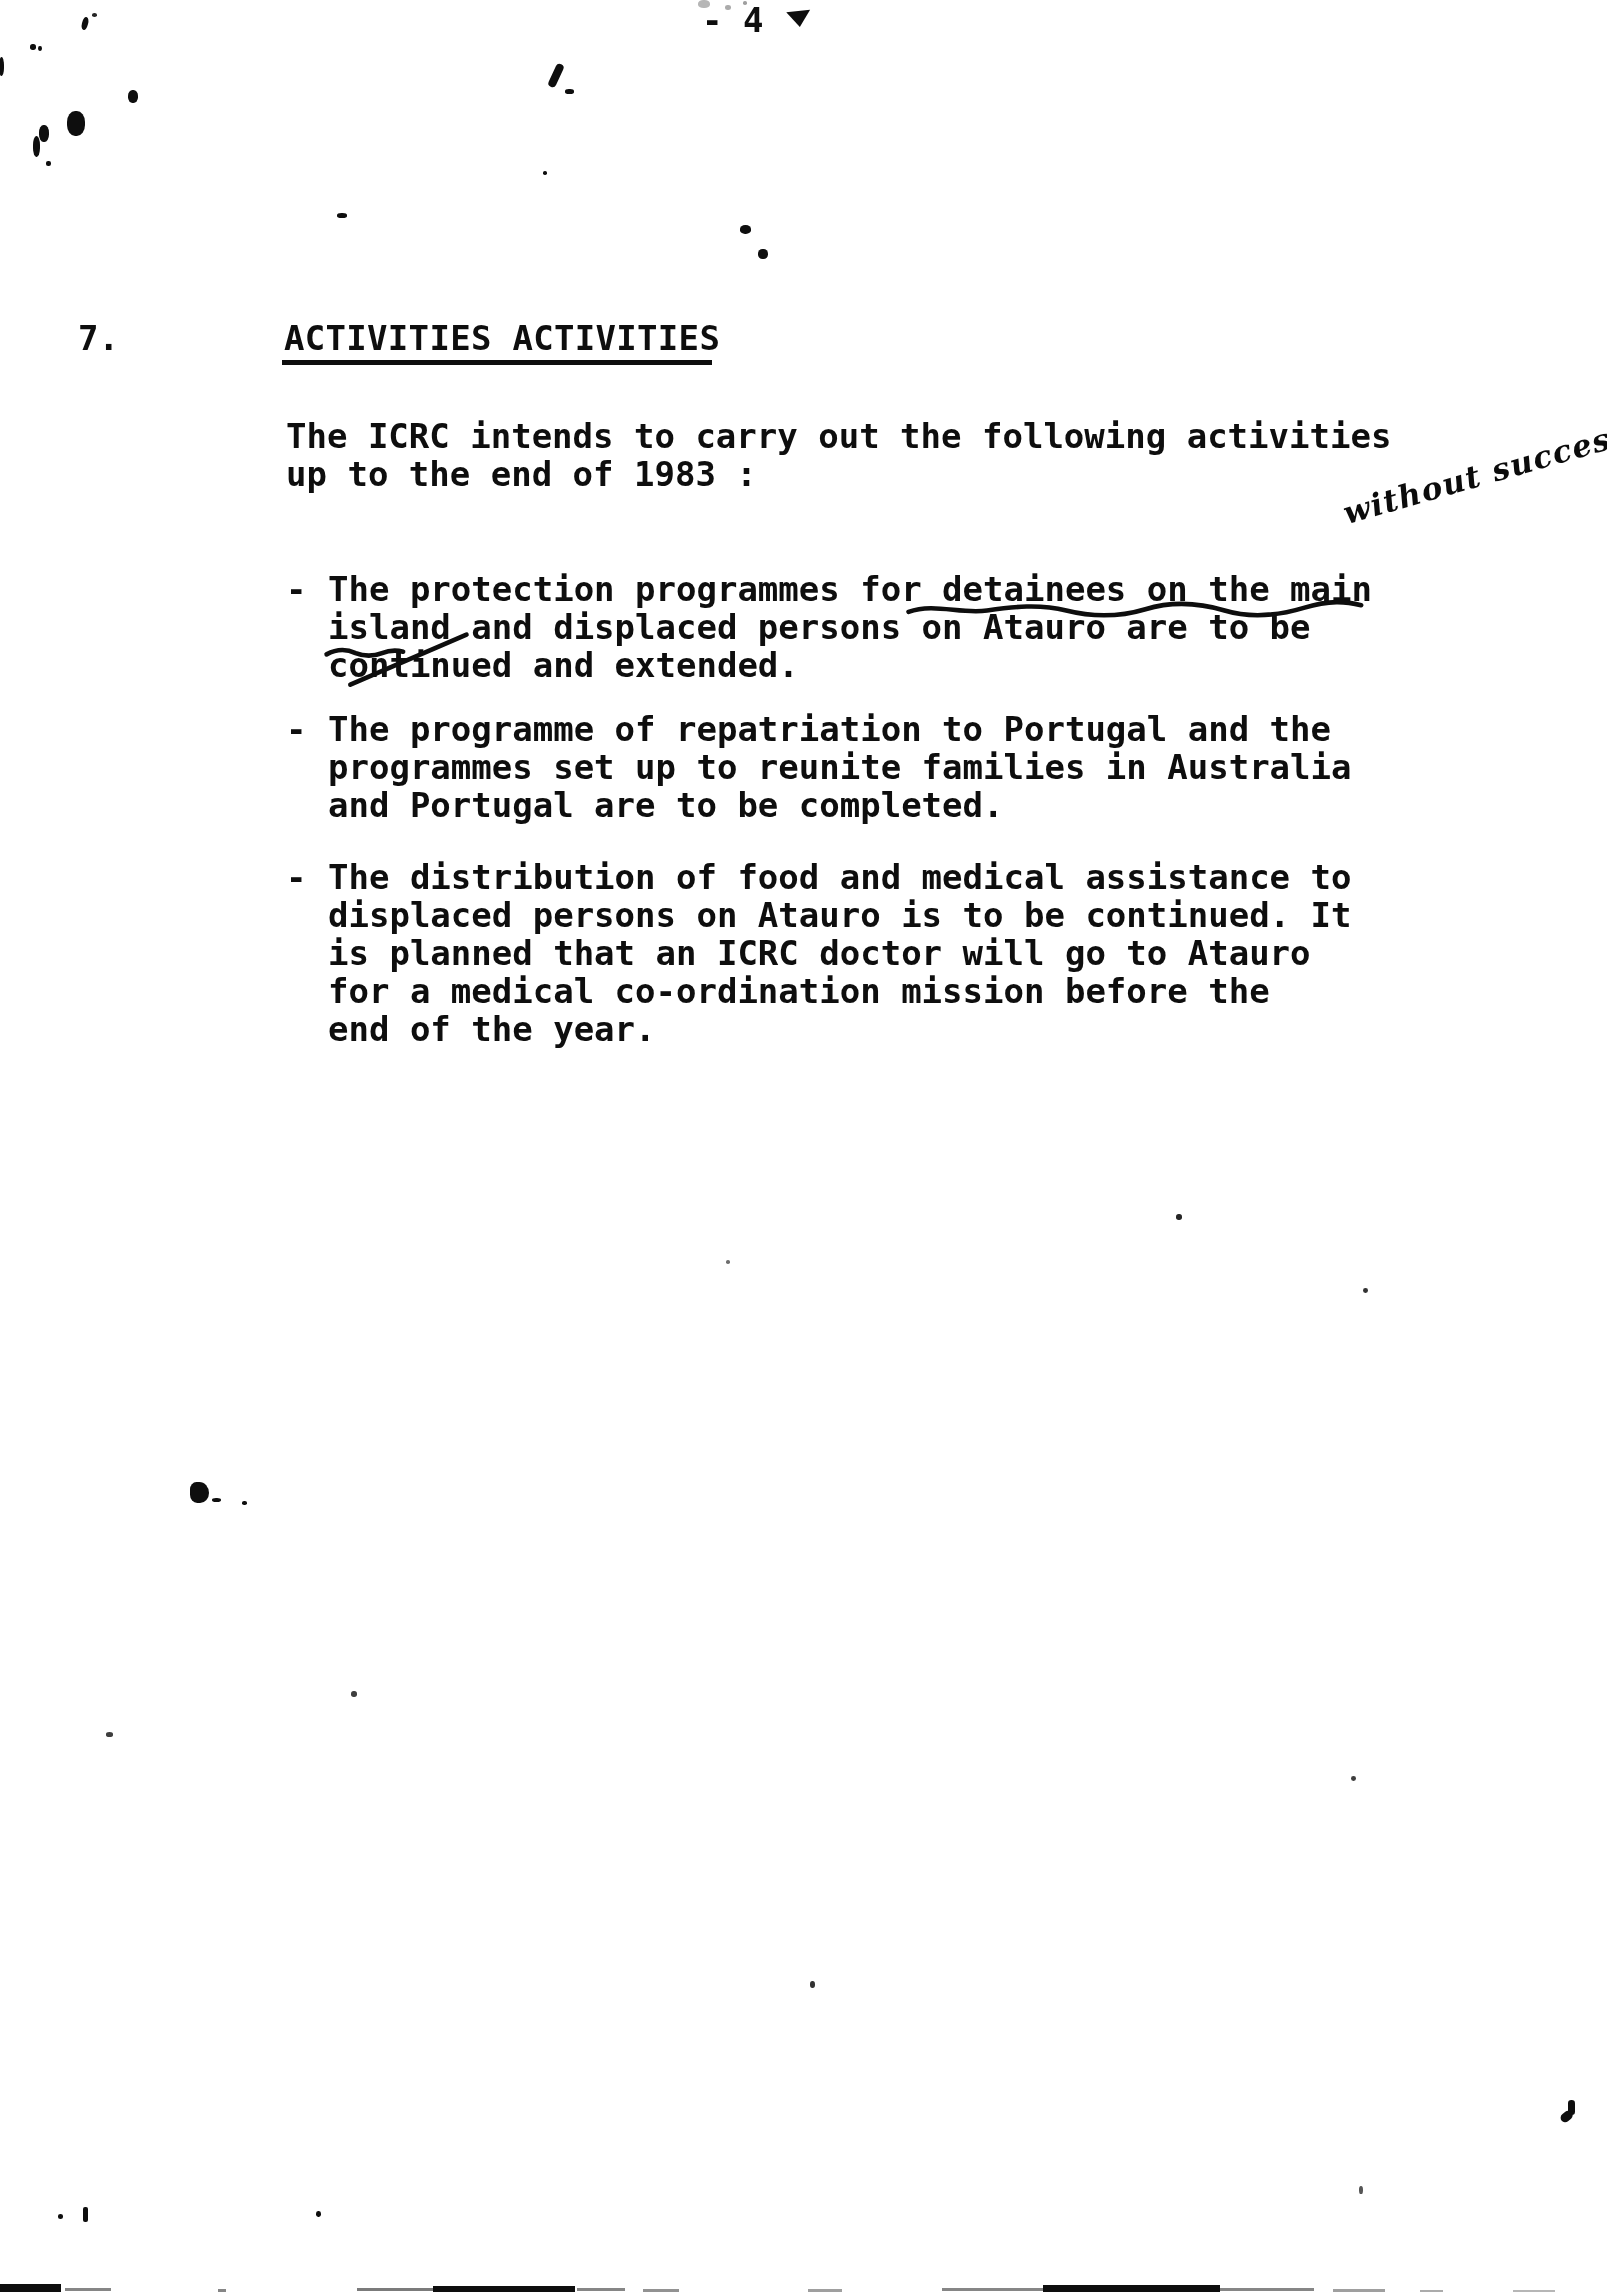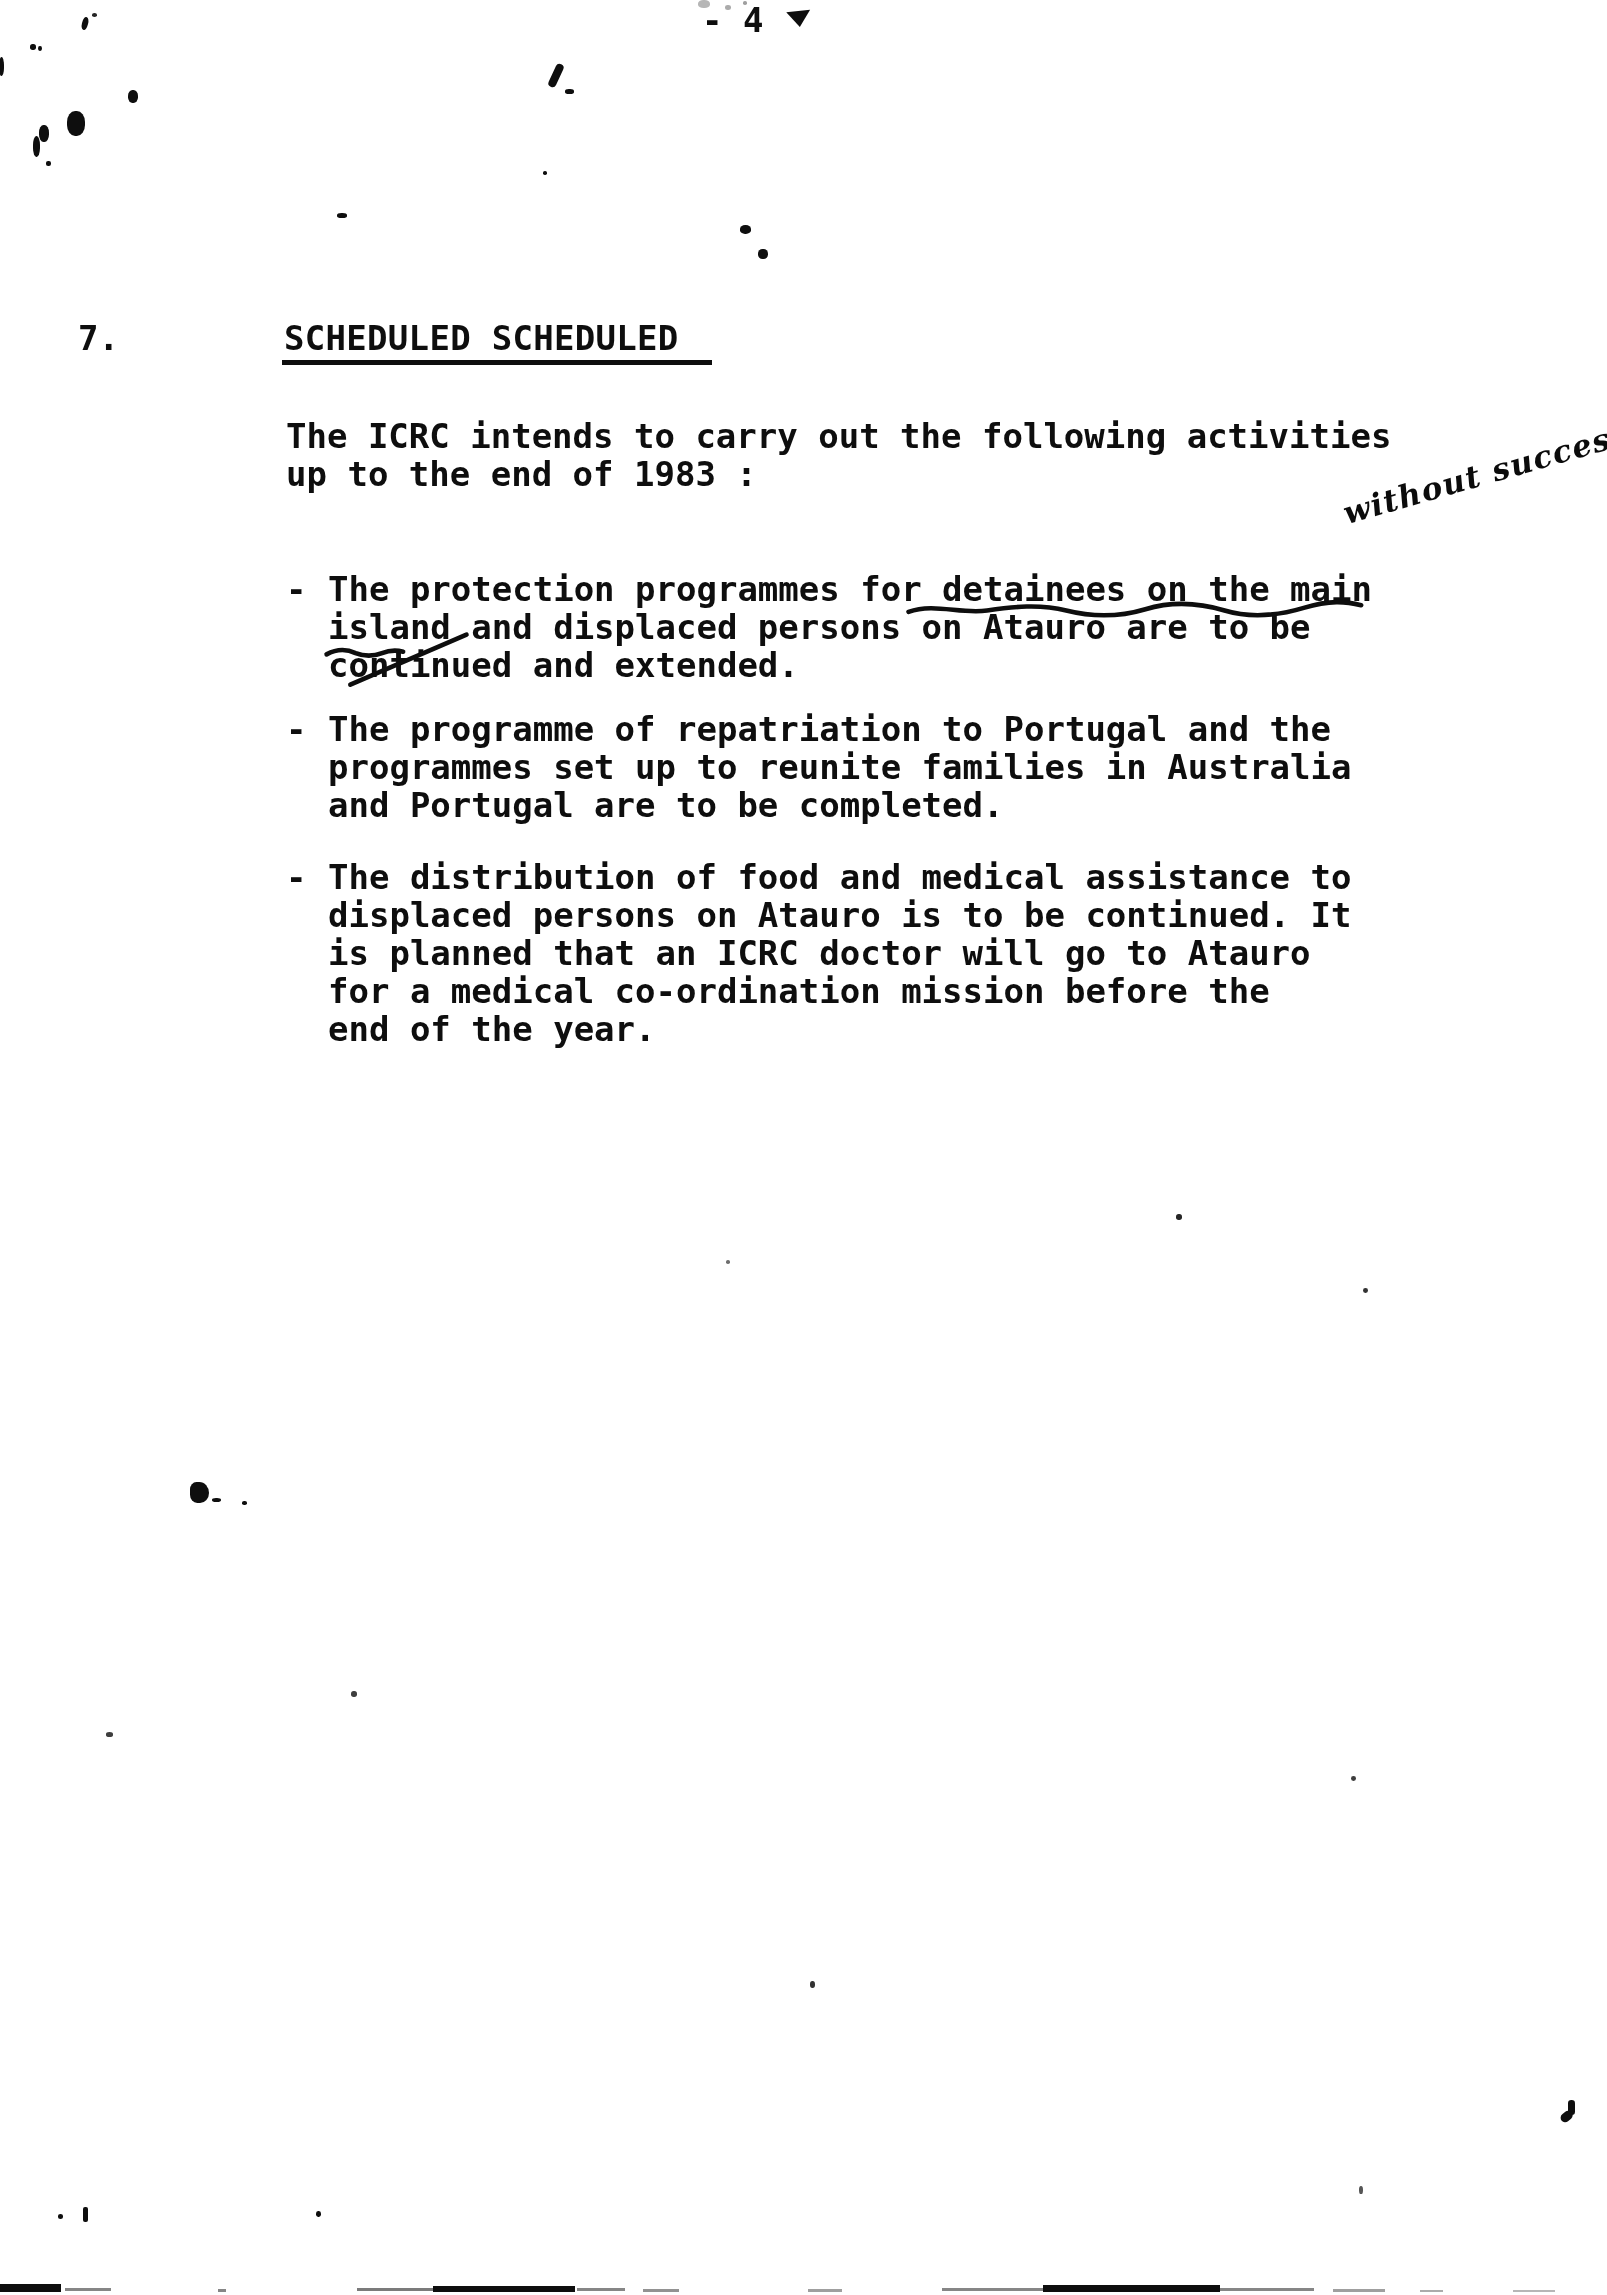--- a/index.html
+++ b/index.html
@@ -62,21 +62,21 @@
 </style>
 </head>
 <body>
 
 <div class="page">
 
   <div class="t pageno">- 4</div>
   <div class="tri"></div>
 
   <div class="t secnum">7.</div>
-  <div class="t heading">SCHEDULED SCHEDULED</div>
+  <div class="t heading">ACTIVITIES ACTIVITIES</div>
   <div class="heading-underline"></div>
 
   <div class="t intro">The ICRC intends to carry out the following activities
 up to the end of 1983 :</div>
 
   <div class="handnote">without success!</div>
 
   <div class="bullet b1">
     <span class="marker">-</span>
     <div class="btext">The protection programmes for detainees on the main

